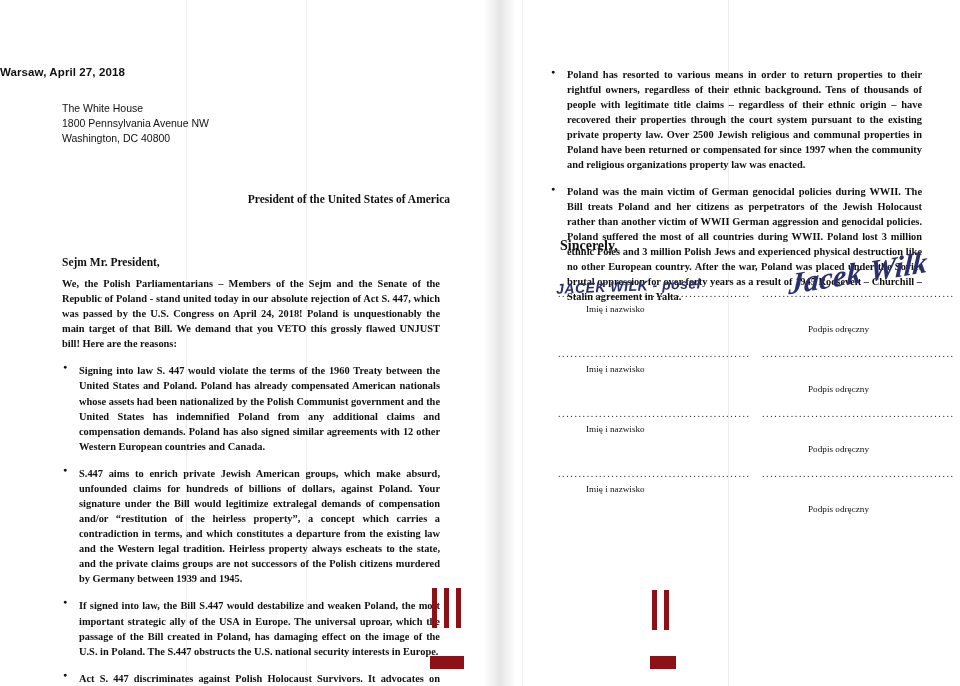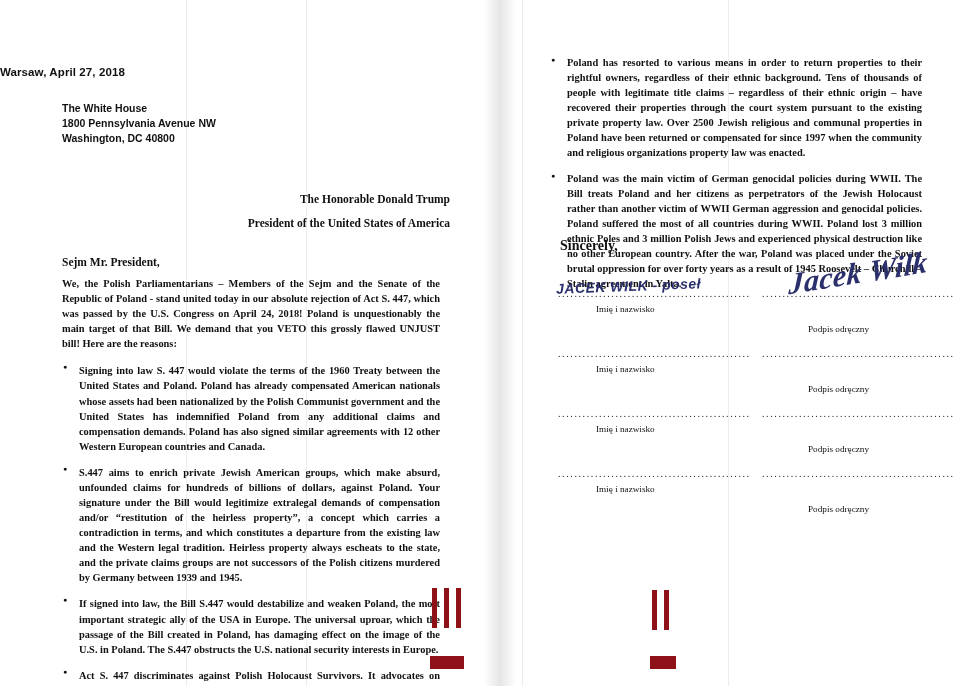--- a/index.html
+++ b/index.html
@@ -58,21 +58,21 @@
     font-weight: 600;
     letter-spacing: 0.1px;
   }
   .addr {
     position: absolute;
     top: 101px;
     left: 62px;
     font-size: 10.5px;
     font-family: "Liberation Sans", sans-serif;
     line-height: 1.42;
-    font-weight: 700;
+    font-weight: 400;
   }
   .recipient {
     position: absolute;
     top: 188px;
     left: 0;
     width: 450px;
     text-align: right;
     font-size: 11.5px;
     font-family: "Liberation Serif", serif;
     line-height: 2.05;
@@ -95,20 +95,21 @@
     text-align: justify;
     font-weight: 700;
   }
   .para {
     margin: 0 0 11px 0;
   }
   .para.bullet {
     position: relative;
     padding-left: 17px;
     text-indent: 0;
+    margin-top: 12px;
   }
   .para.bullet::before {
     content: "\25CF";
     position: absolute;
     left: 1px;
     top: -1px;
     font-size: 7px;
   }
   .para.lead {
     margin-bottom: 12px;
@@ -146,21 +147,21 @@
     white-space: nowrap;
   }
   .dots.left { left: 8px; }
   .dots.right { left: 212px; }
   .cap {
     position: absolute;
     font-size: 9.2px;
     font-family: "Liberation Serif", serif;
     color: #111;
   }
-  .cap.left { left: 46px; }
+  .cap.left { left: 36px; }
   .cap.right { left: 258px; margin-top: 20px; }
 
   .handwriting {
     position: absolute;
     font-family: "Liberation Sans", sans-serif;
     color: #2b2f6b;
     font-style: italic;
     letter-spacing: 0.5px;
   }
   #hand-name {
@@ -196,21 +197,20 @@
 
   <div class="date-line">Warsaw, April 27, 2018</div>
 
   <div class="addr">
     <div>The White House</div>
     <div>1800 Pennsylvania Avenue NW</div>
     <div>Washington, DC 40800</div>
   </div>
 
   <div class="recipient">
-    <div>The Honorable Donald Trump</div>
     <div>President of the United States of America</div>
   </div>
 
   <div class="salutation">Sejm Mr. President,</div>
 
   <div class="body-left">
     <p class="para lead">We, the Polish Parliamentarians – Members of the Sejm and the Senate of the Republic of Poland - stand united today in our absolute rejection of Act S. 447, which was passed by the U.S. Congress on April 24, 2018! Poland is unquestionably the main target of that Bill. We demand that you VETO this grossly flawed UNJUST bill! Here are the reasons:</p>
     <p class="para bullet">Signing into law S. 447 would violate the terms of the 1960 Treaty between the United States and Poland. Poland has already compensated American nationals whose assets had been nationalized by the Polish Communist government and the United States has indemnified Poland from any additional claims and compensation demands. Poland has also signed similar agreements with 12 other Western European countries and Canada.</p>
     <p class="para bullet">S.447 aims to enrich private Jewish American groups, which make absurd, unfounded claims for hundreds of billions of dollars, against Poland. Your signature under the Bill would legitimize extralegal demands of compensation and/or “restitution of the heirless property”, a concept which carries a contradiction in terms, and which constitutes a departure from the existing law and the Western legal tradition. Heirless property always escheats to the state, and the private claims groups are not successors of the Polish citizens murdered by Germany between 1939 and 1945.</p>
     <p class="para bullet">If signed into law, the Bill S.447 would destabilize and weaken Poland, the most important strategic ally of the USA in Europe. The universal uproar, which the passage of the Bill created in Poland, has damaging effect on the image of the U.S. in Poland. The S.447 obstructs the U.S. national security interests in Europe.</p>

